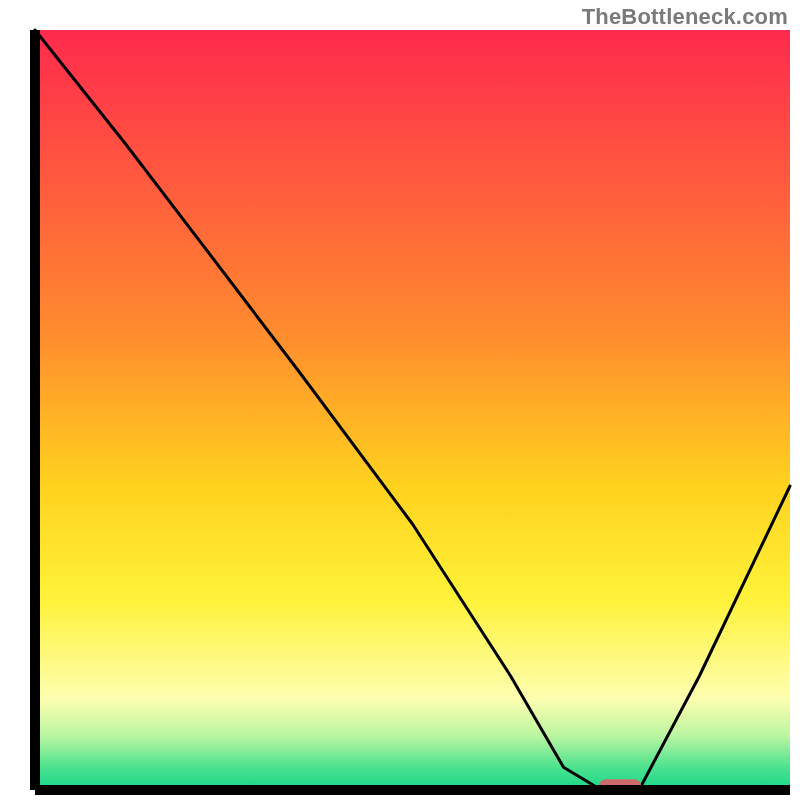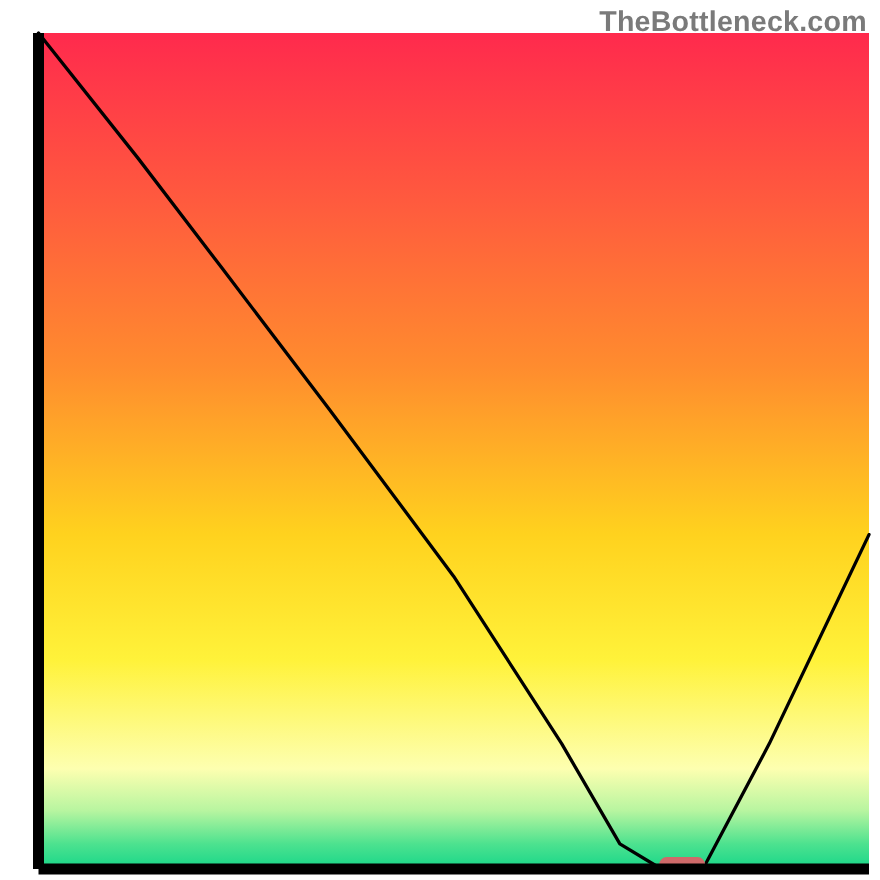--- a/index.html
+++ b/index.html
@@ -13,21 +13,21 @@
   .container {
     position: relative;
     width: 800px;
     height: 800px;
   }
   .watermark {
     position: absolute;
     top: 4px;
     right: 12px;
     font-family: Arial, Helvetica, sans-serif;
-    font-size: 26px;
+    font-size: 22px;
     font-weight: 600;
     color: #7a7a7a;
     letter-spacing: 0.2px;
     z-index: 10;
     text-align: right;
   }
   svg {
     display: block;
   }
 </style>

